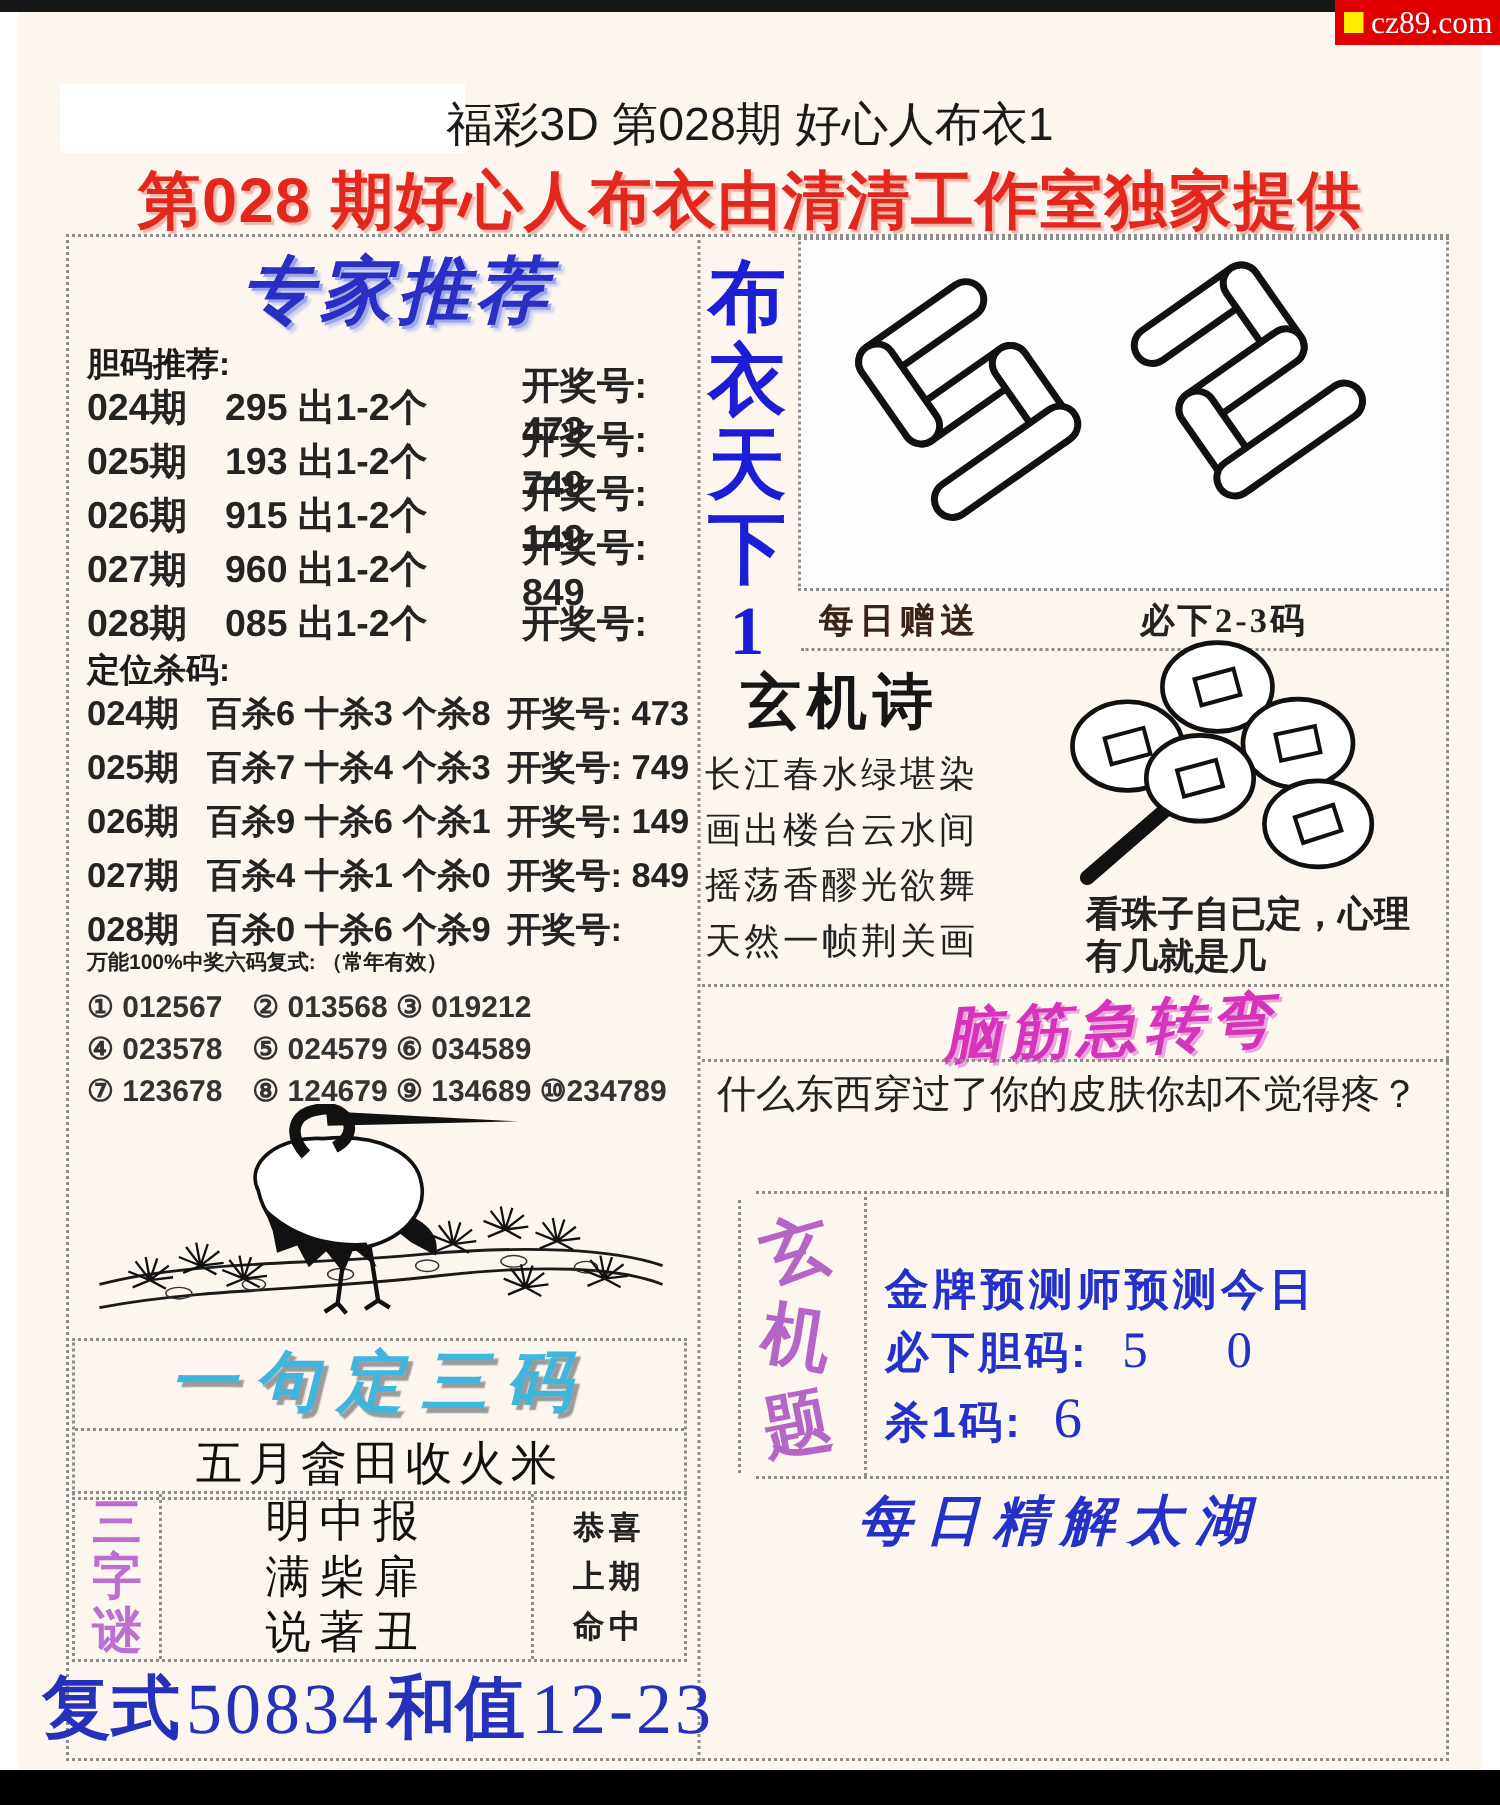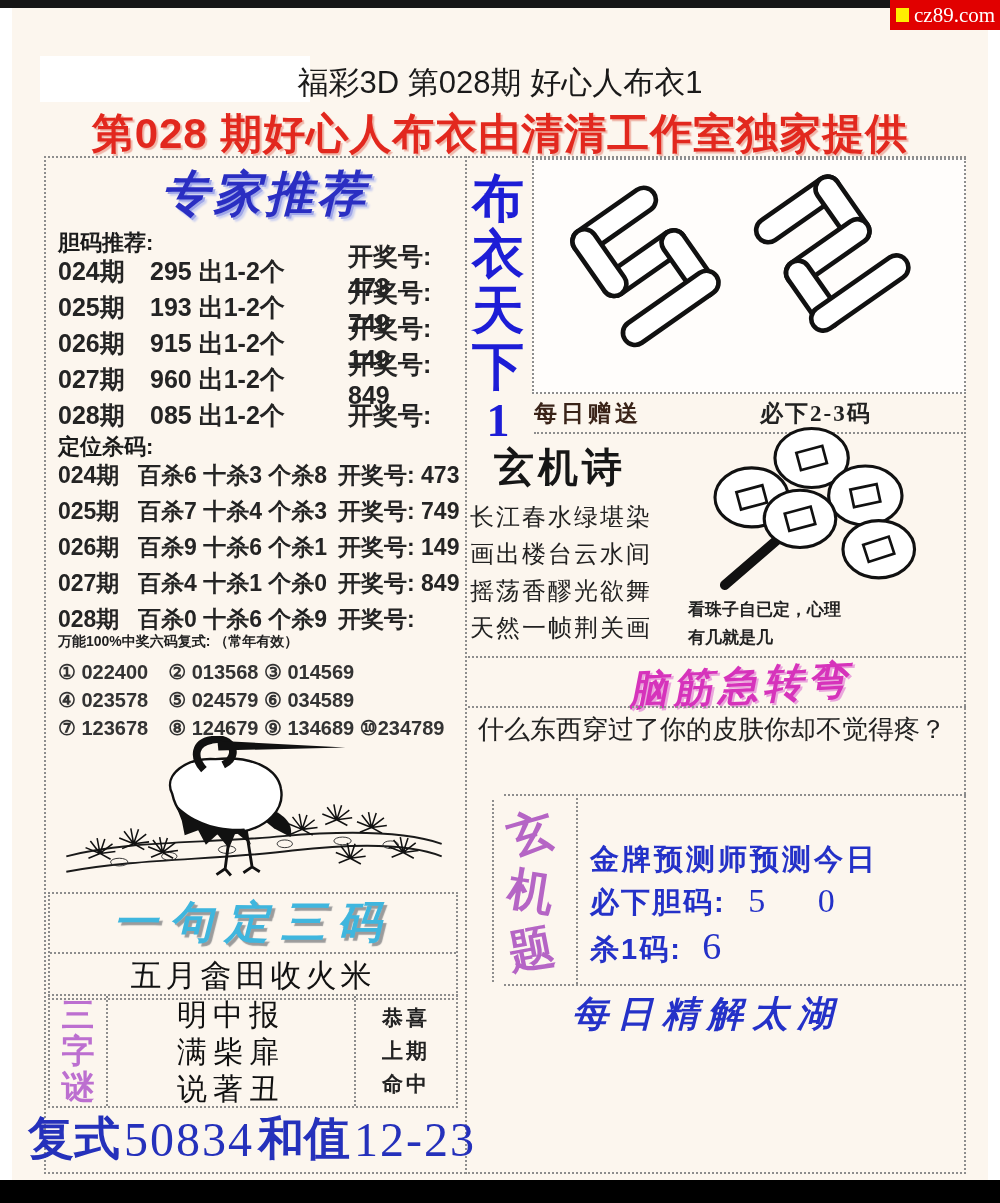--- a/index.html
+++ b/index.html
@@ -55,29 +55,29 @@
               color:#2531bb;font-family:"Liberation Serif",serif;white-space:nowrap;}
   #footerline .cjk{font-size:46px;font-weight:bold;}
   #footerline .num{font-size:48px;letter-spacing:2px;padding:0 4px;}
   
   #buyi{left:468px;top:170px;width:60px;text-align:center;color:#1d1dd6;font-weight:bold;}
   #buyi .ch{display:block;font-size:52px;line-height:56px;}
   #buyi .n1{display:block;font-size:46px;line-height:54px;font-family:"Liberation Serif",serif;}
   #box52{left:532px;top:158px;width:434px;height:236px;background:#fffdfb;border:2px dotted #8d8d8d;
          box-sizing:border-box;}
   #giftrow{left:532px;top:398px;width:434px;height:34px;}
-  #gift{position:absolute;left:2px;top:0;font-size:23px;font-weight:bold;color:#3a2318;letter-spacing:4px;}
+  #gift{position:absolute;left:14px;top:0;font-size:23px;font-weight:bold;color:#3a2318;letter-spacing:4px;}
   #must{position:absolute;left:228px;top:0;font-size:23px;font-weight:bold;color:#222;
         font-family:"Liberation Serif",serif;letter-spacing:2px;}
   #gifthr{left:534px;top:432px;width:432px;height:0;border-top:2px dotted #8d8d8d;}
   #poemtitle{left:494px;top:440px;font-size:40px;font-weight:bold;color:#161616;letter-spacing:4px;}
   #poem{left:470px;top:500px;font-family:Liberation Mono, monospace;font-size:24px;color:#222;
         line-height:37px;letter-spacing:2px;}
   #coinsbox{left:688px;top:424px;width:292px;height:170px;}
-  #coincap{left:688px;top:596px;font-family:"Liberation Serif",serif;font-weight:bold;font-size:17px;
+  #coincap{left:724px;top:596px;font-family:"Liberation Serif",serif;font-weight:bold;font-size:24px;
            color:#222;line-height:28px;}
   #hra{left:468px;top:656px;width:498px;height:0;border-top:2px dotted #8d8d8d;}
   #teasertitle{left:510px;top:658px;width:460px;text-align:center;font-size:40px;font-weight:bold;
                font-style:italic;color:#d633bb;letter-spacing:5px;transform:rotate(-3deg);
                text-shadow:2px 2px 0 #eaa6dc;}
   #hrb{left:468px;top:706px;width:498px;height:0;border-top:2px dotted #8d8d8d;}
   #question{left:478px;top:712px;width:502px;font-family:"Liberation Serif",serif;font-size:26px;color:#222;
             line-height:36px;}
   #hrc{left:504px;top:794px;width:462px;height:0;border-top:2px dotted #8d8d8d;}
   #goldlabel{left:492px;top:800px;width:74px;height:182px;border-left:2px dotted #8d8d8d;
@@ -174,21 +174,21 @@
       </div>
     <div class="drow">
         <span class="p">028期</span>
         <span class="k">百杀0 十杀6 个杀9</span>
         <span class="r">开奖号:</span>
       </div>
   </div>
 
   <div class="abs" id="fushilabel">万能100%中奖六码复式: （常年有效）</div>
   <div class="abs" id="fushirows">
-    <div>① 022400　② 013568 ③ 014569</div>
+    <div>① 012567　② 013568 ③ 019212</div>
     <div>④ 023578　⑤ 024579 ⑥ 034589</div>
     <div>⑦ 123678　⑧ 124679 ⑨ 134689 ⑩234789</div>
   </div>
 
   <div class="abs" id="cranebox">
     <svg viewBox="0 0 400 160" preserveAspectRatio="xMidYMid meet">
       <g stroke="#1a1a1a" fill="none" stroke-width="2">
         <path d="M5,125 C70,108 150,112 230,104 C300,98 360,100 395,112"></path>
         <path d="M5,141 C80,127 160,129 240,119 C310,111 365,113 395,125"></path>
       </g>

